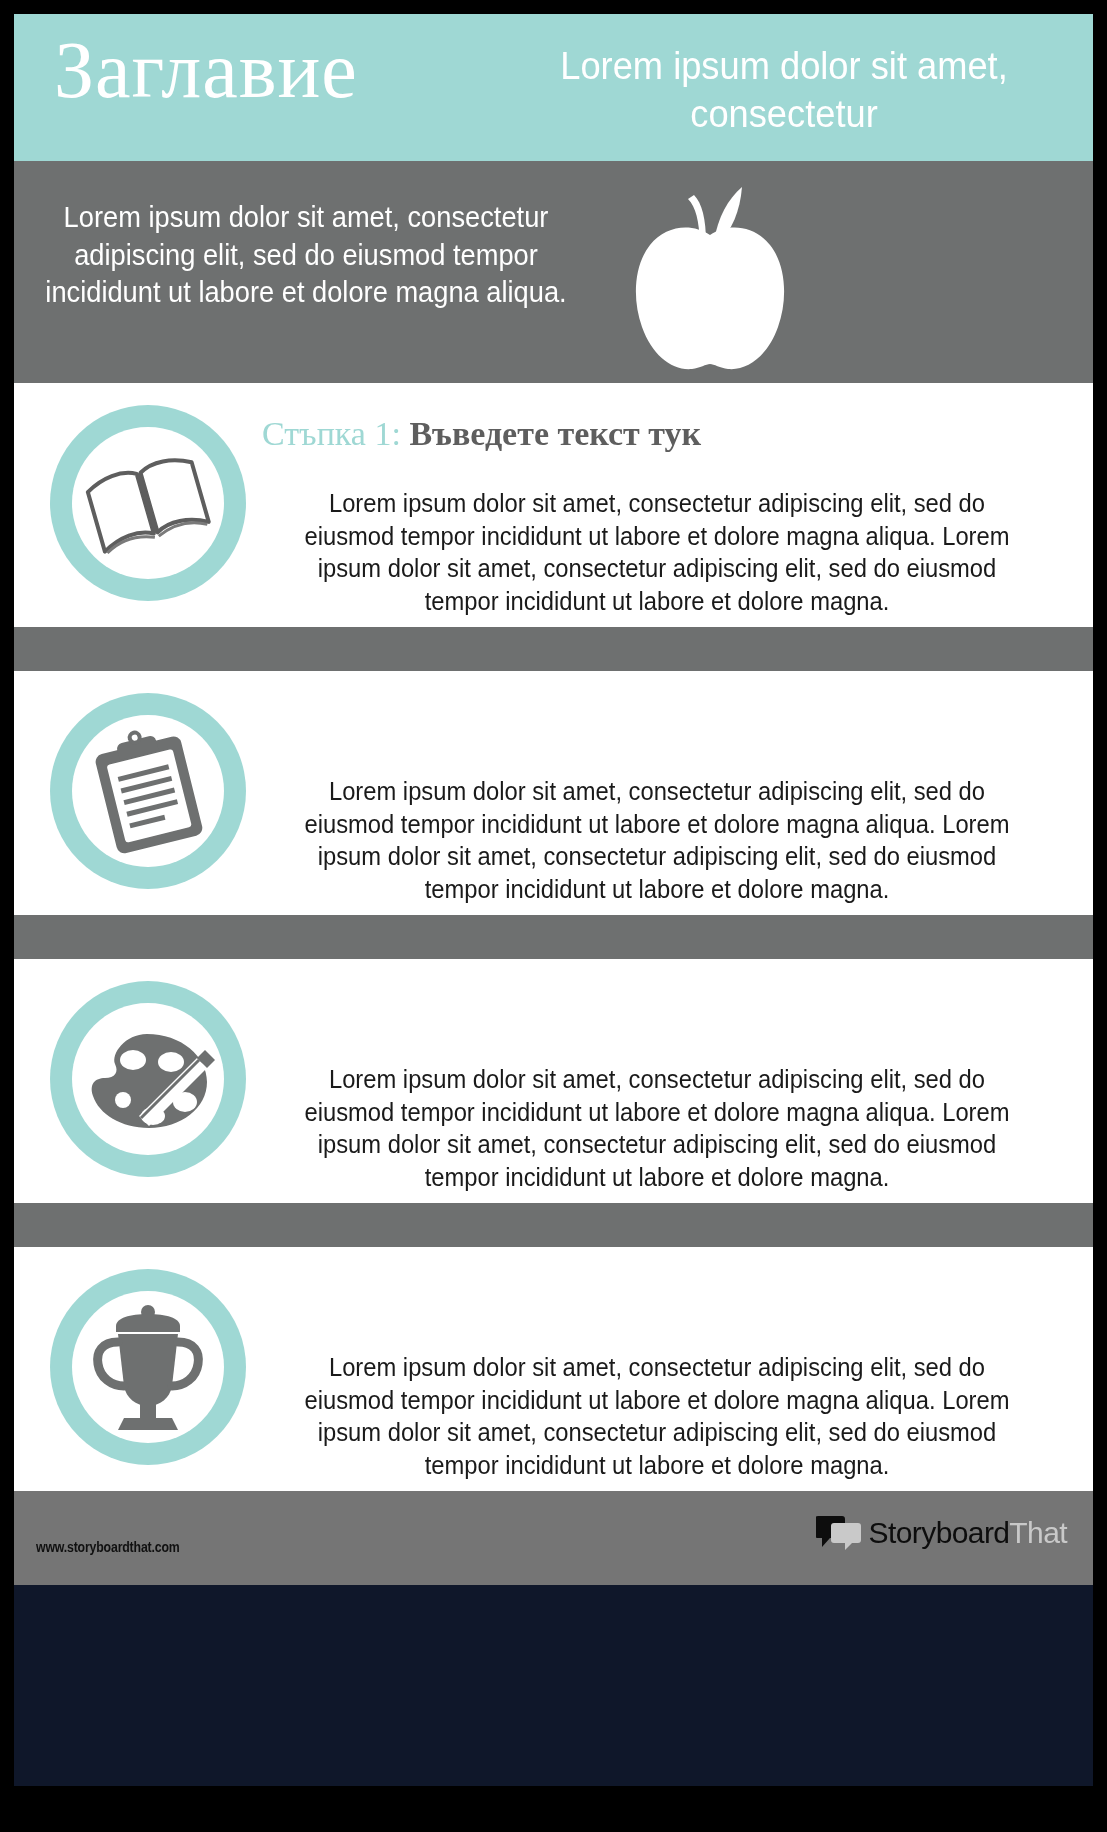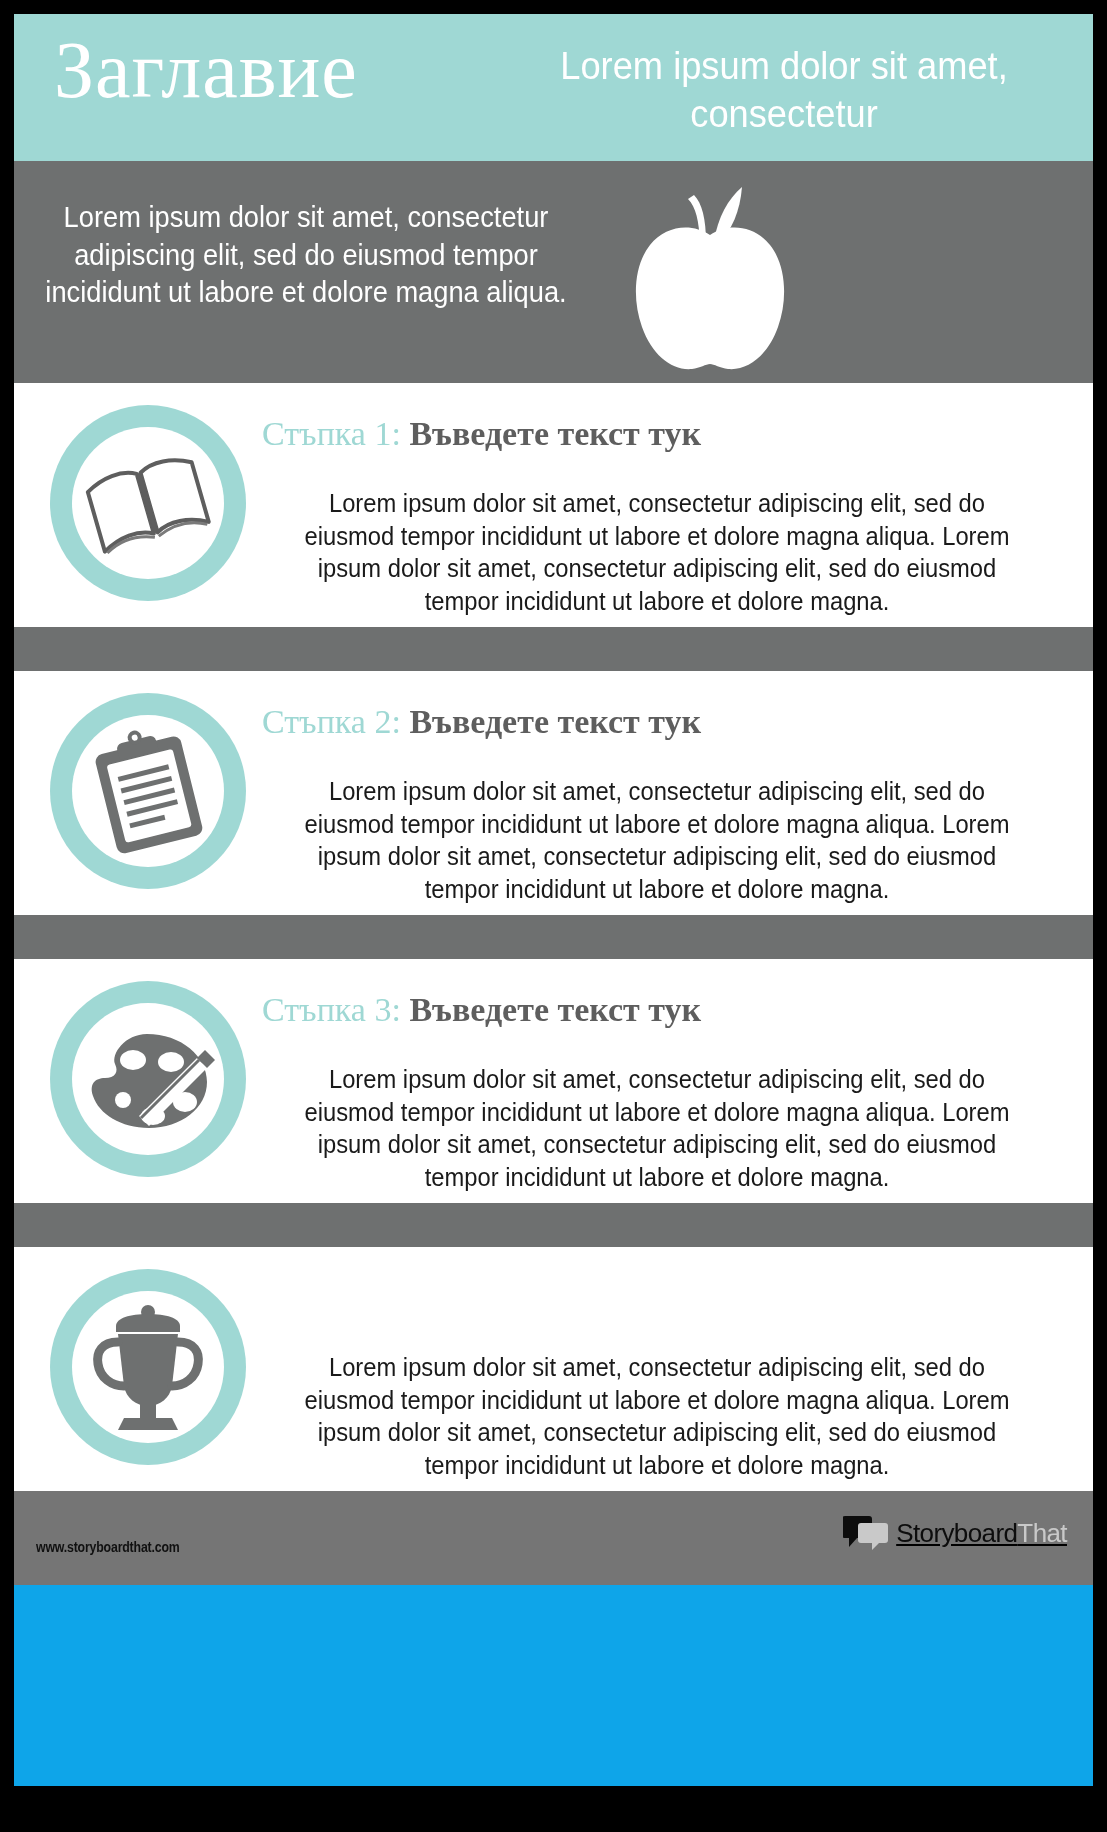--- a/index.html
+++ b/index.html
@@ -13,21 +13,21 @@
     font-family: "Liberation Sans", sans-serif;
     overflow: hidden;
   }
 
   #poster {
     position: absolute;
     left: 14px;
     top: 14px;
     width: 1079px;
     height: 1772px;
-    background: #0ea5e9;
+    background: #0f172a;
     overflow: hidden;
   }
 
   
   .header {
     position: relative;
     height: 147px;
     background: #9FD8D4;
     display: flex;
     align-items: center;
@@ -175,24 +175,23 @@
     right: 26px;
     top: 22px;
     height: 40px;
     display: flex;
     align-items: center;
   }
   .logo-bubbles { width: 48px; height: 40px; margin-right: 5px; }
   .logo-bubbles svg { display: block; }
   .logo-text {
     font-family: "Liberation Sans", sans-serif;
-    font-size: 26px;
+    font-size: 30px;
     letter-spacing: -0.6px;
     line-height: 1;
-    text-decoration: underline;
   }
   .logo-text .lt-dark { color: #0d0d0d; }
   .logo-text .lt-light { color: #C9C9C9; }
 </style>
 </head>
 <body>
 
 <div id="poster">
 
   <div class="header">
@@ -259,24 +258,20 @@
 
             <rect x="32" y="42" width="52" height="5" fill="#6E7070"></rect>
             <rect x="32" y="54" width="52" height="5" fill="#6E7070"></rect>
             <rect x="32" y="66" width="52" height="5" fill="#6E7070"></rect>
             <rect x="32" y="78" width="52" height="5" fill="#6E7070"></rect>
             <rect x="32" y="90" width="36" height="5" fill="#6E7070"></rect>
           </g>
         </svg>
       </div>
     </div>
-    <div class="step-head">
-      <span class="step-label">Стъпка 2:</span>
-      <span class="step-title">Въведете текст тук</span>
-    </div>
     <div class="step-body">Lorem ipsum dolor sit amet, consectetur adipiscing elit, sed do eiusmod tempor incididunt ut labore et dolore magna aliqua. Lorem ipsum dolor sit amet, consectetur adipiscing elit, sed do eiusmod tempor incididunt ut labore et dolore magna.</div>
   </div>
 
   <div class="divider"></div>
 
   <div class="step">
     <div class="icon-ring">
       <div class="icon-inner">
         <svg width="134" height="118" viewBox="0 0 134 118" xmlns="http://www.w3.org/2000/svg" aria-hidden="true">
 
@@ -289,24 +284,20 @@
           <ellipse cx="104" cy="82" rx="12" ry="10" fill="#ffffff"></ellipse>
           <ellipse cx="72" cy="96" rx="12" ry="9" fill="#ffffff"></ellipse>
           <circle cx="42" cy="80" r="8" fill="#ffffff"></circle>
 
           <path d="M58 96 L116 38 L126 48 L68 106 Z" fill="#ffffff"></path>
           <path d="M60 98 L118 40" stroke="#6E7070" stroke-width="3"></path>
 
           <path d="M116 38 L124 30 L134 40 L126 48 Z" fill="#6E7070"></path>
         </svg>
       </div>
-    </div>
-    <div class="step-head">
-      <span class="step-label">Стъпка 3:</span>
-      <span class="step-title">Въведете текст тук</span>
     </div>
     <div class="step-body">Lorem ipsum dolor sit amet, consectetur adipiscing elit, sed do eiusmod tempor incididunt ut labore et dolore magna aliqua. Lorem ipsum dolor sit amet, consectetur adipiscing elit, sed do eiusmod tempor incididunt ut labore et dolore magna.</div>
   </div>
 
   <div class="divider"></div>
 
   <div class="step">
     <div class="icon-ring">
       <div class="icon-inner">
         <svg width="124" height="130" viewBox="0 0 124 130" xmlns="http://www.w3.org/2000/svg" aria-hidden="true">

